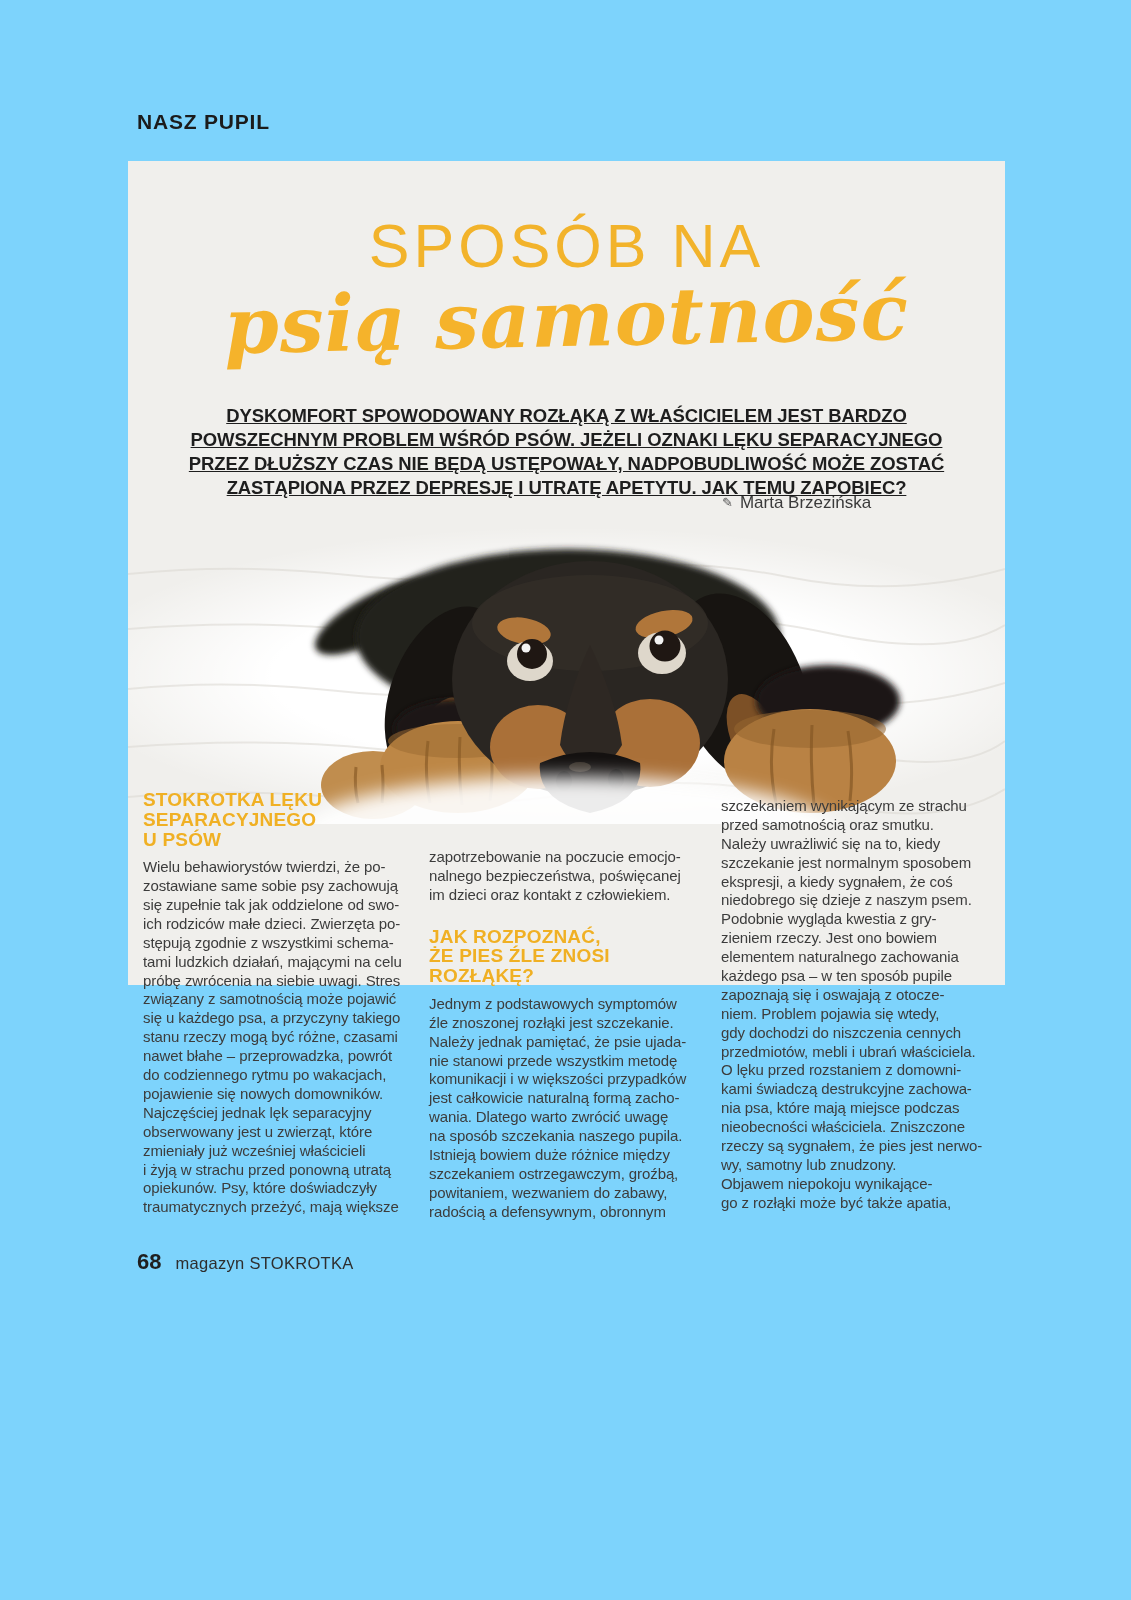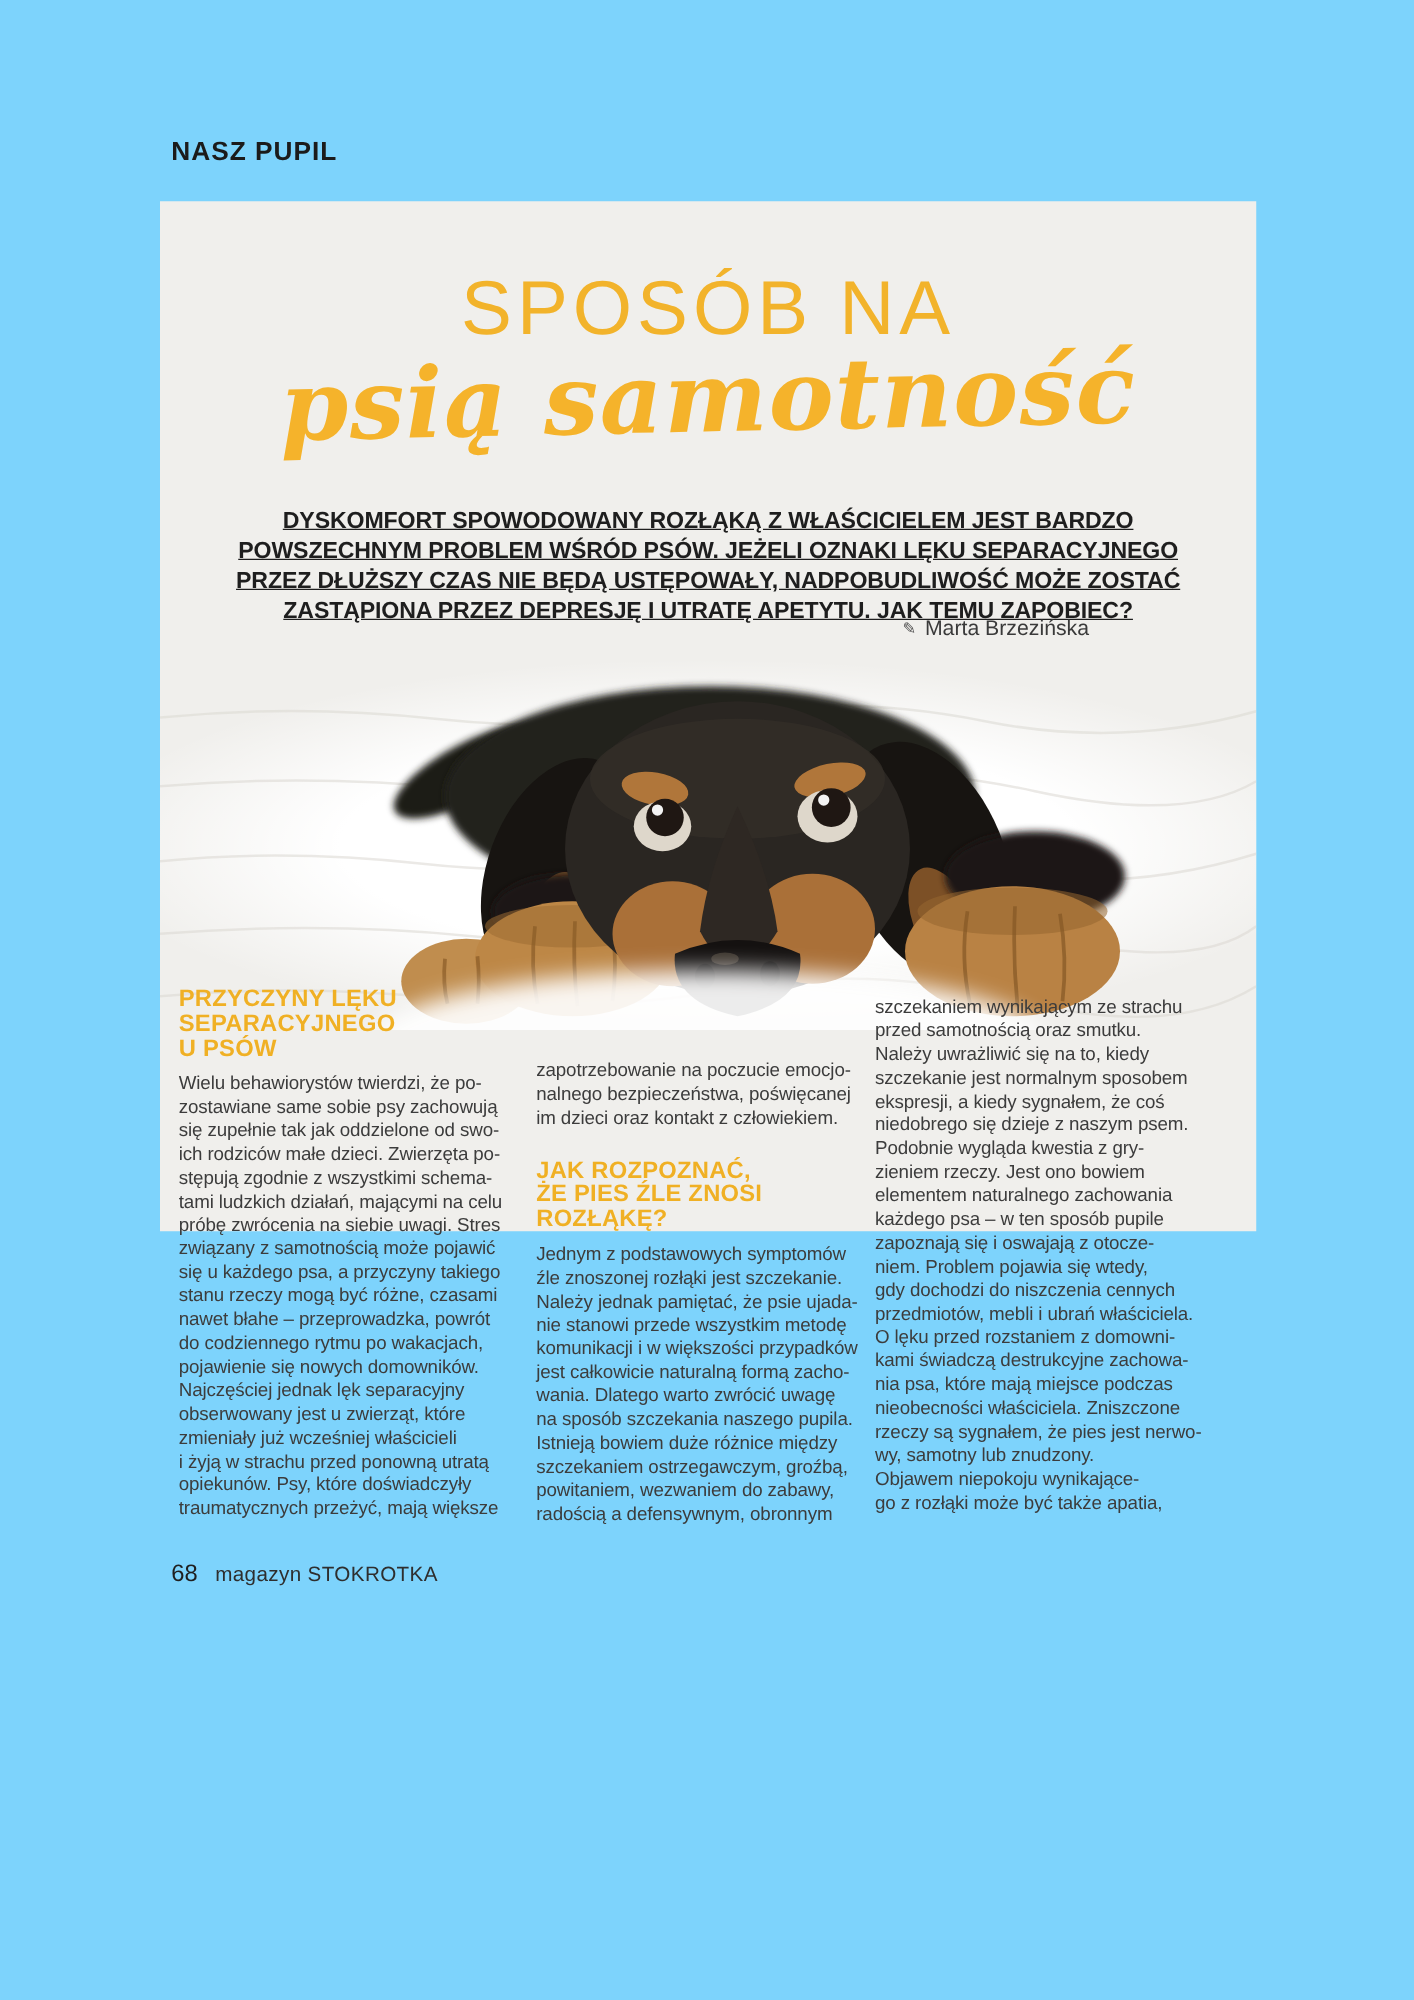--- a/index.html
+++ b/index.html
@@ -19,28 +19,28 @@
         letter-spacing:-.1px;white-space:pre-line;text-decoration:underline;}
   .byline{position:absolute;left:594px;top:332px;font-size:17px;color:#3a3a3a;}
   .pen-icon{display:inline-block;font-size:13px;color:#555;margin-right:7px;
             transform:translateY(-1px);}
   .photo{position:absolute;left:0;top:368px;width:877px;height:295px;
          background:radial-gradient(ellipse 70% 62% at 50% 50%,#ffffff 48%,rgba(255,255,255,0) 82%);}
   .photo svg{position:absolute;left:0;top:0;}
   .col{position:absolute;width:278px;}
   .col1{left:15px;top:629px;}
   .col2{left:301px;top:687px;}
-  .col3{left:572px;top:636px;}
+  .col3{left:593px;top:636px;}
   .col-heading{font-size:19px;font-weight:700;color:#f0b024;line-height:1.04;
                letter-spacing:.2px;white-space:pre-line;margin:0 0 9px 0;}
   .col2 .col-heading{margin-top:22px;}
   .col-body{font-size:15px;line-height:1.26;color:#3c3c3c;letter-spacing:-.1px;
             white-space:pre-line;margin:0;}
   .footer{position:absolute;left:137px;top:1249px;display:flex;align-items:baseline;gap:14px;}
-  .page-number{font-size:19px;font-weight:400;color:#1f1f1f;}
+  .page-number{font-size:22px;font-weight:700;color:#1f1f1f;}
   .magazine-name{font-size:16.5px;color:#2e2e2e;letter-spacing:.3px;}
 </style>
 </head>
 <body>
 
 <div id="page">
 
   <div class="kicker">NASZ PUPIL</div>
 
   <div class="panel">
@@ -126,21 +126,21 @@
         <path d="M412 234 Q462 212 512 234 Q517 272 462 284 Q408 272 412 234 Z" fill="#141110"></path>
         <ellipse cx="452" cy="238" rx="11" ry="5" fill="#3a332c"></ellipse>
         <ellipse cx="436" cy="252" rx="8" ry="10" fill="#000000" opacity="0.6"></ellipse>
         <ellipse cx="488" cy="250" rx="8" ry="10" fill="#000000" opacity="0.6"></ellipse>
 
         <ellipse cx="440" cy="305" rx="270" ry="58" fill="#ffffff" opacity="0.92" filter="url(#soft)"></ellipse>
       </svg>
     </div>
 
     <div class="col col1">
-      <h2 class="col-heading">PRZYCZYNY LĘKU
+      <h2 class="col-heading">STOKROTKA LĘKU
 SEPARACYJNEGO
 U PSÓW</h2>
       <p class="col-body">Wielu behawiorystów twierdzi, że po-
 zostawiane same sobie psy zachowują
 się zupełnie tak jak oddzielone od swo-
 ich rodziców małe dzieci. Zwierzęta po-
 stępują zgodnie z wszystkimi schema-
 tami ludzkich działań, mającymi na celu
 próbę zwrócenia na siebie uwagi. Stres
 związany z samotnością może pojawić

